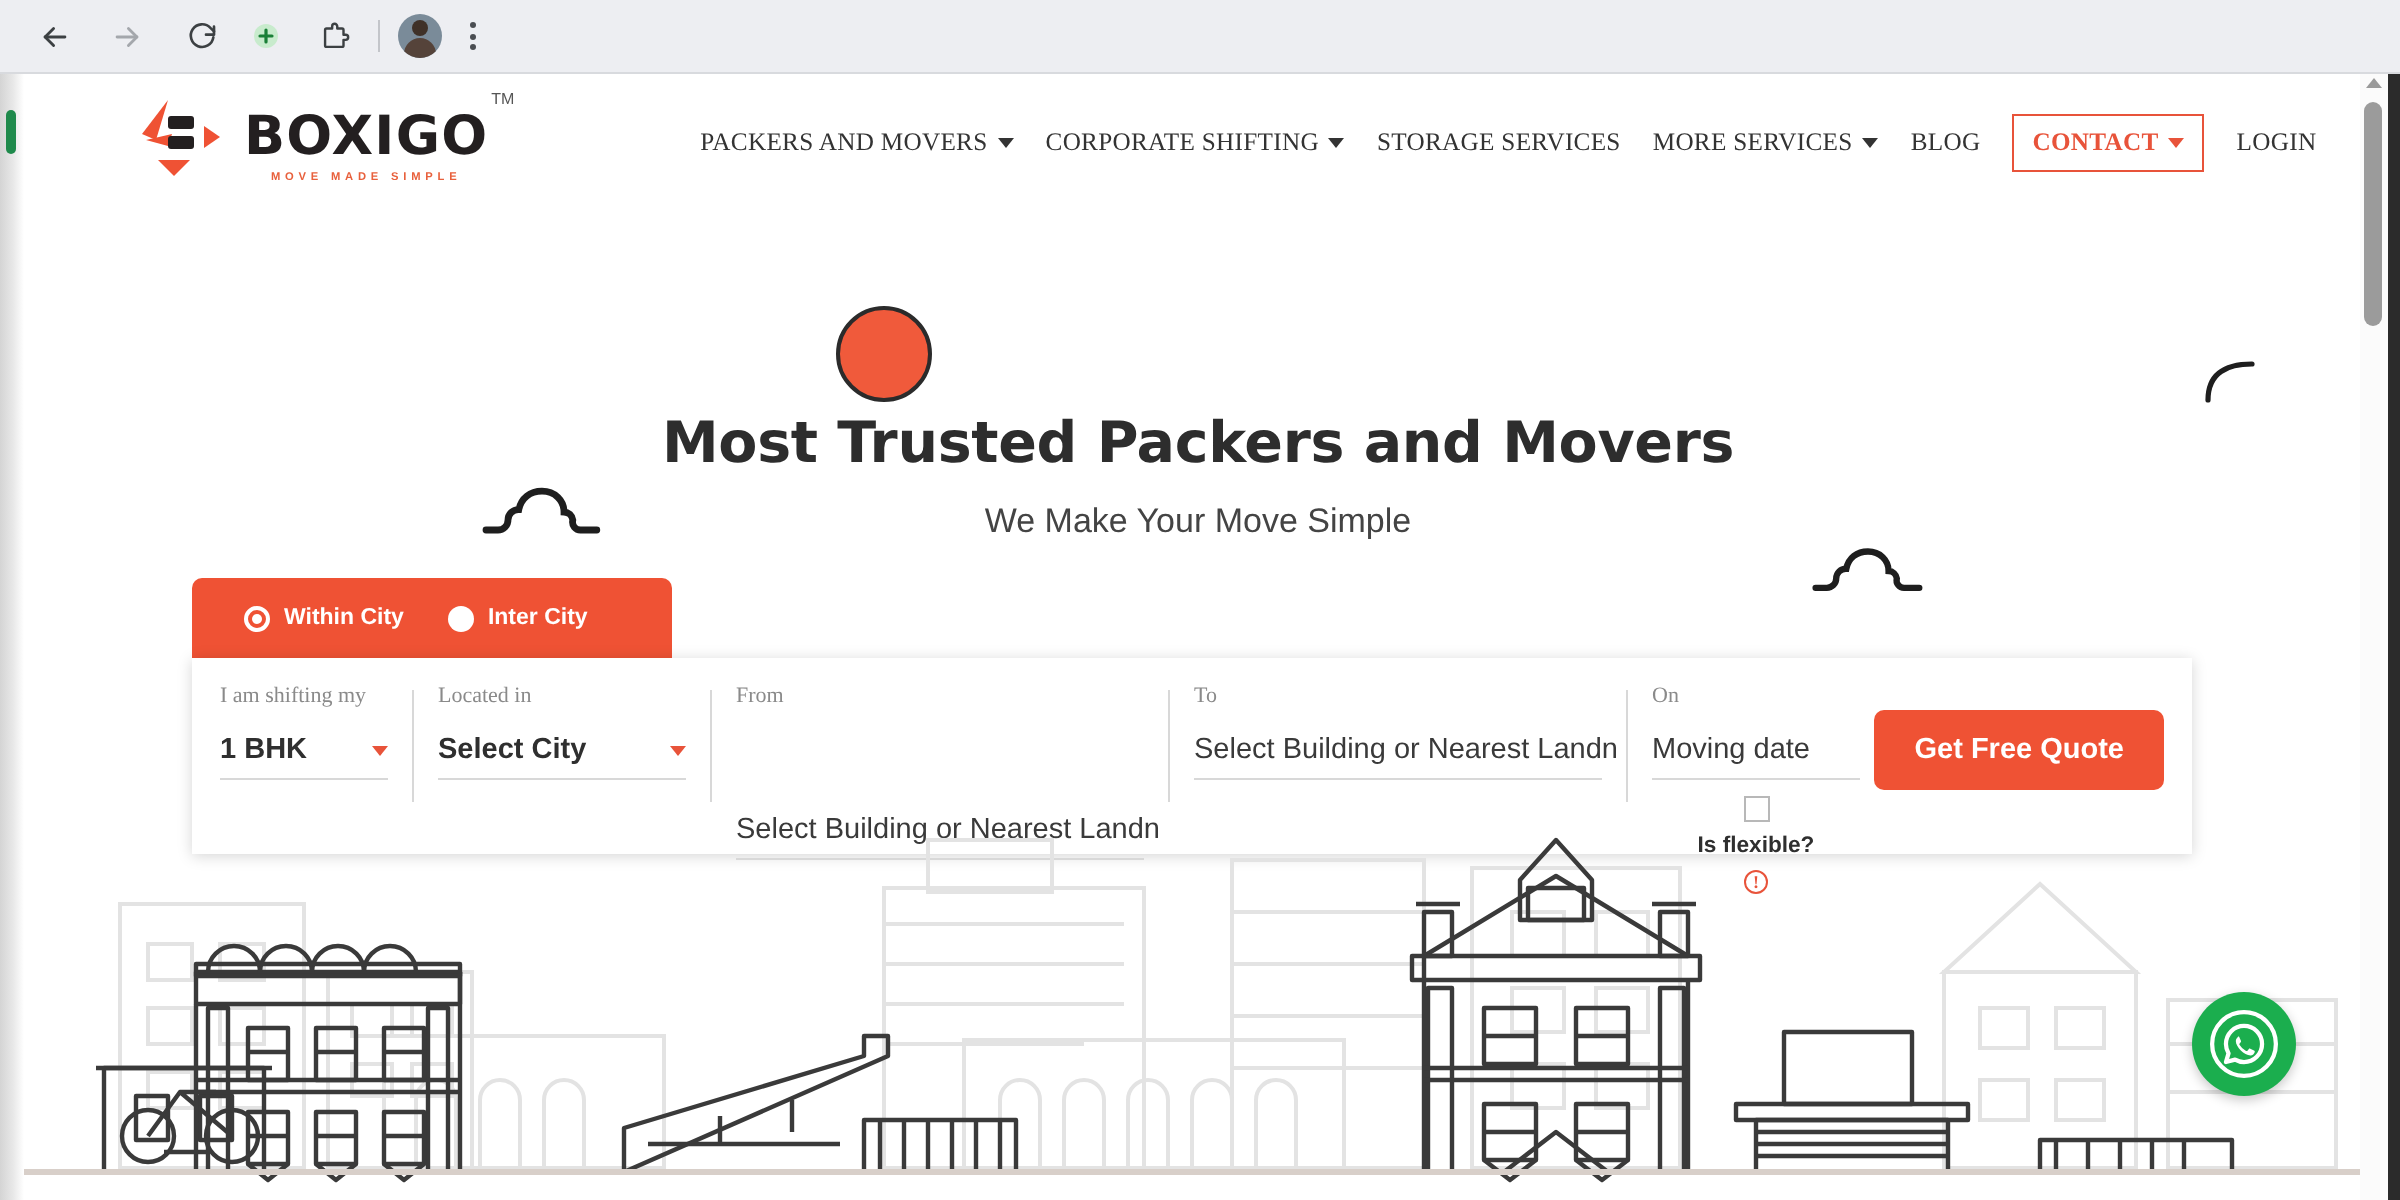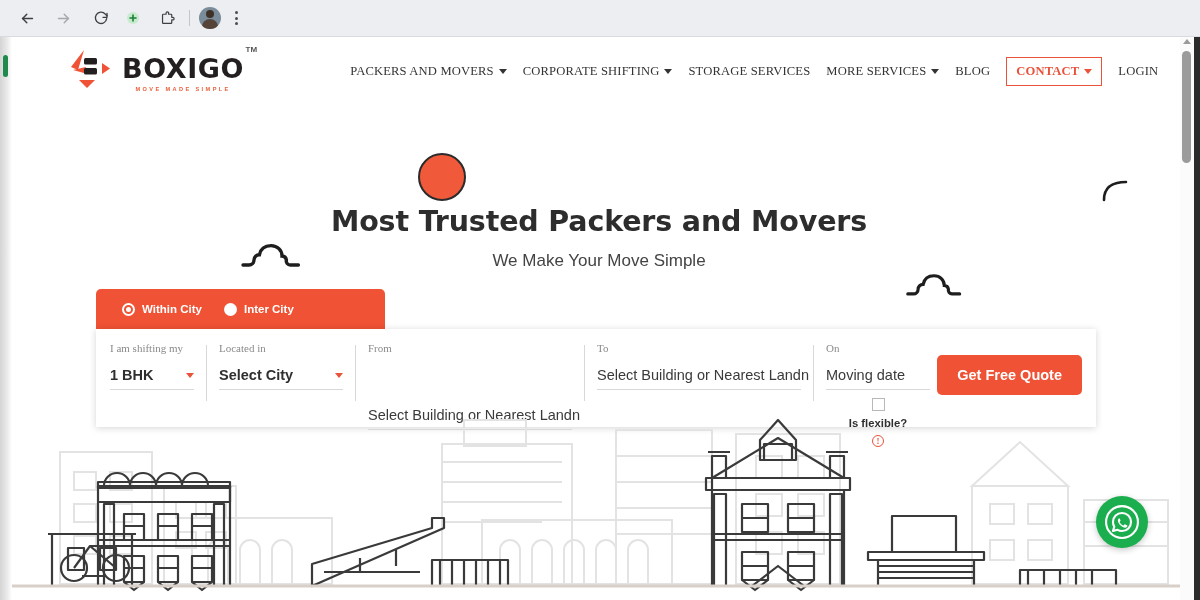--- a/index.html
+++ b/index.html
@@ -124,21 +124,21 @@
   #logo-wordmark {
     font-size: 27px; font-weight: 700; color: #231f20;
     letter-spacing: .6px; line-height: 1; font-family: "DejaVu Sans", sans-serif;
   }
   #logo-tagline {
     font-size: 5.6px; font-weight: 700; color: #e8603c;
     letter-spacing: 2.4px; margin-top: 4px; text-align: center;
   }
   #logo-tm {
     position: absolute; right: -13px; top: -2px;
-    font-size: 8px; color: #555; font-weight: 700;
+    font-size: 8px; color: #555; font-weight: 400;
   }
 
   #main-nav {
     display: flex; align-items: center; margin-left: 106px; gap: 16px;
   }
   .nav-item {
     font-size: 12.6px; color: #333333; letter-spacing: .15px;
     white-space: nowrap; display: flex; align-items: center; gap: 5px;
     font-family: Liberation Serif, serif;
   }
@@ -174,21 +174,21 @@
   }
   #hero-subtitle {
     position: absolute; left: 0; top: 146px; width: 1174px;
     text-align: center; font-size: 17px; color: #444;
     font-family: "Liberation Sans", sans-serif;
   }
 
   
   #quote-widget { position: absolute; left: 84px; top: 184px; width: 1000px; }
   #trip-type-tabs {
-    width: 289px; height: 40px; background: #ef5234;
+    width: 240px; height: 40px; background: #ef5234;
     border-radius: 5px 5px 0 0;
     display: flex; align-items: center; padding-left: 26px; gap: 22px;
   }
   .trip-tab {
     display: flex; align-items: center; gap: 7px;
     font-size: 11.5px; font-weight: 700; color: #ffffff; white-space: nowrap;
   }
   .radio-outer {
     width: 13px; height: 13px; border-radius: 50%;
     background: #fff; display: flex; align-items: center; justify-content: center;

